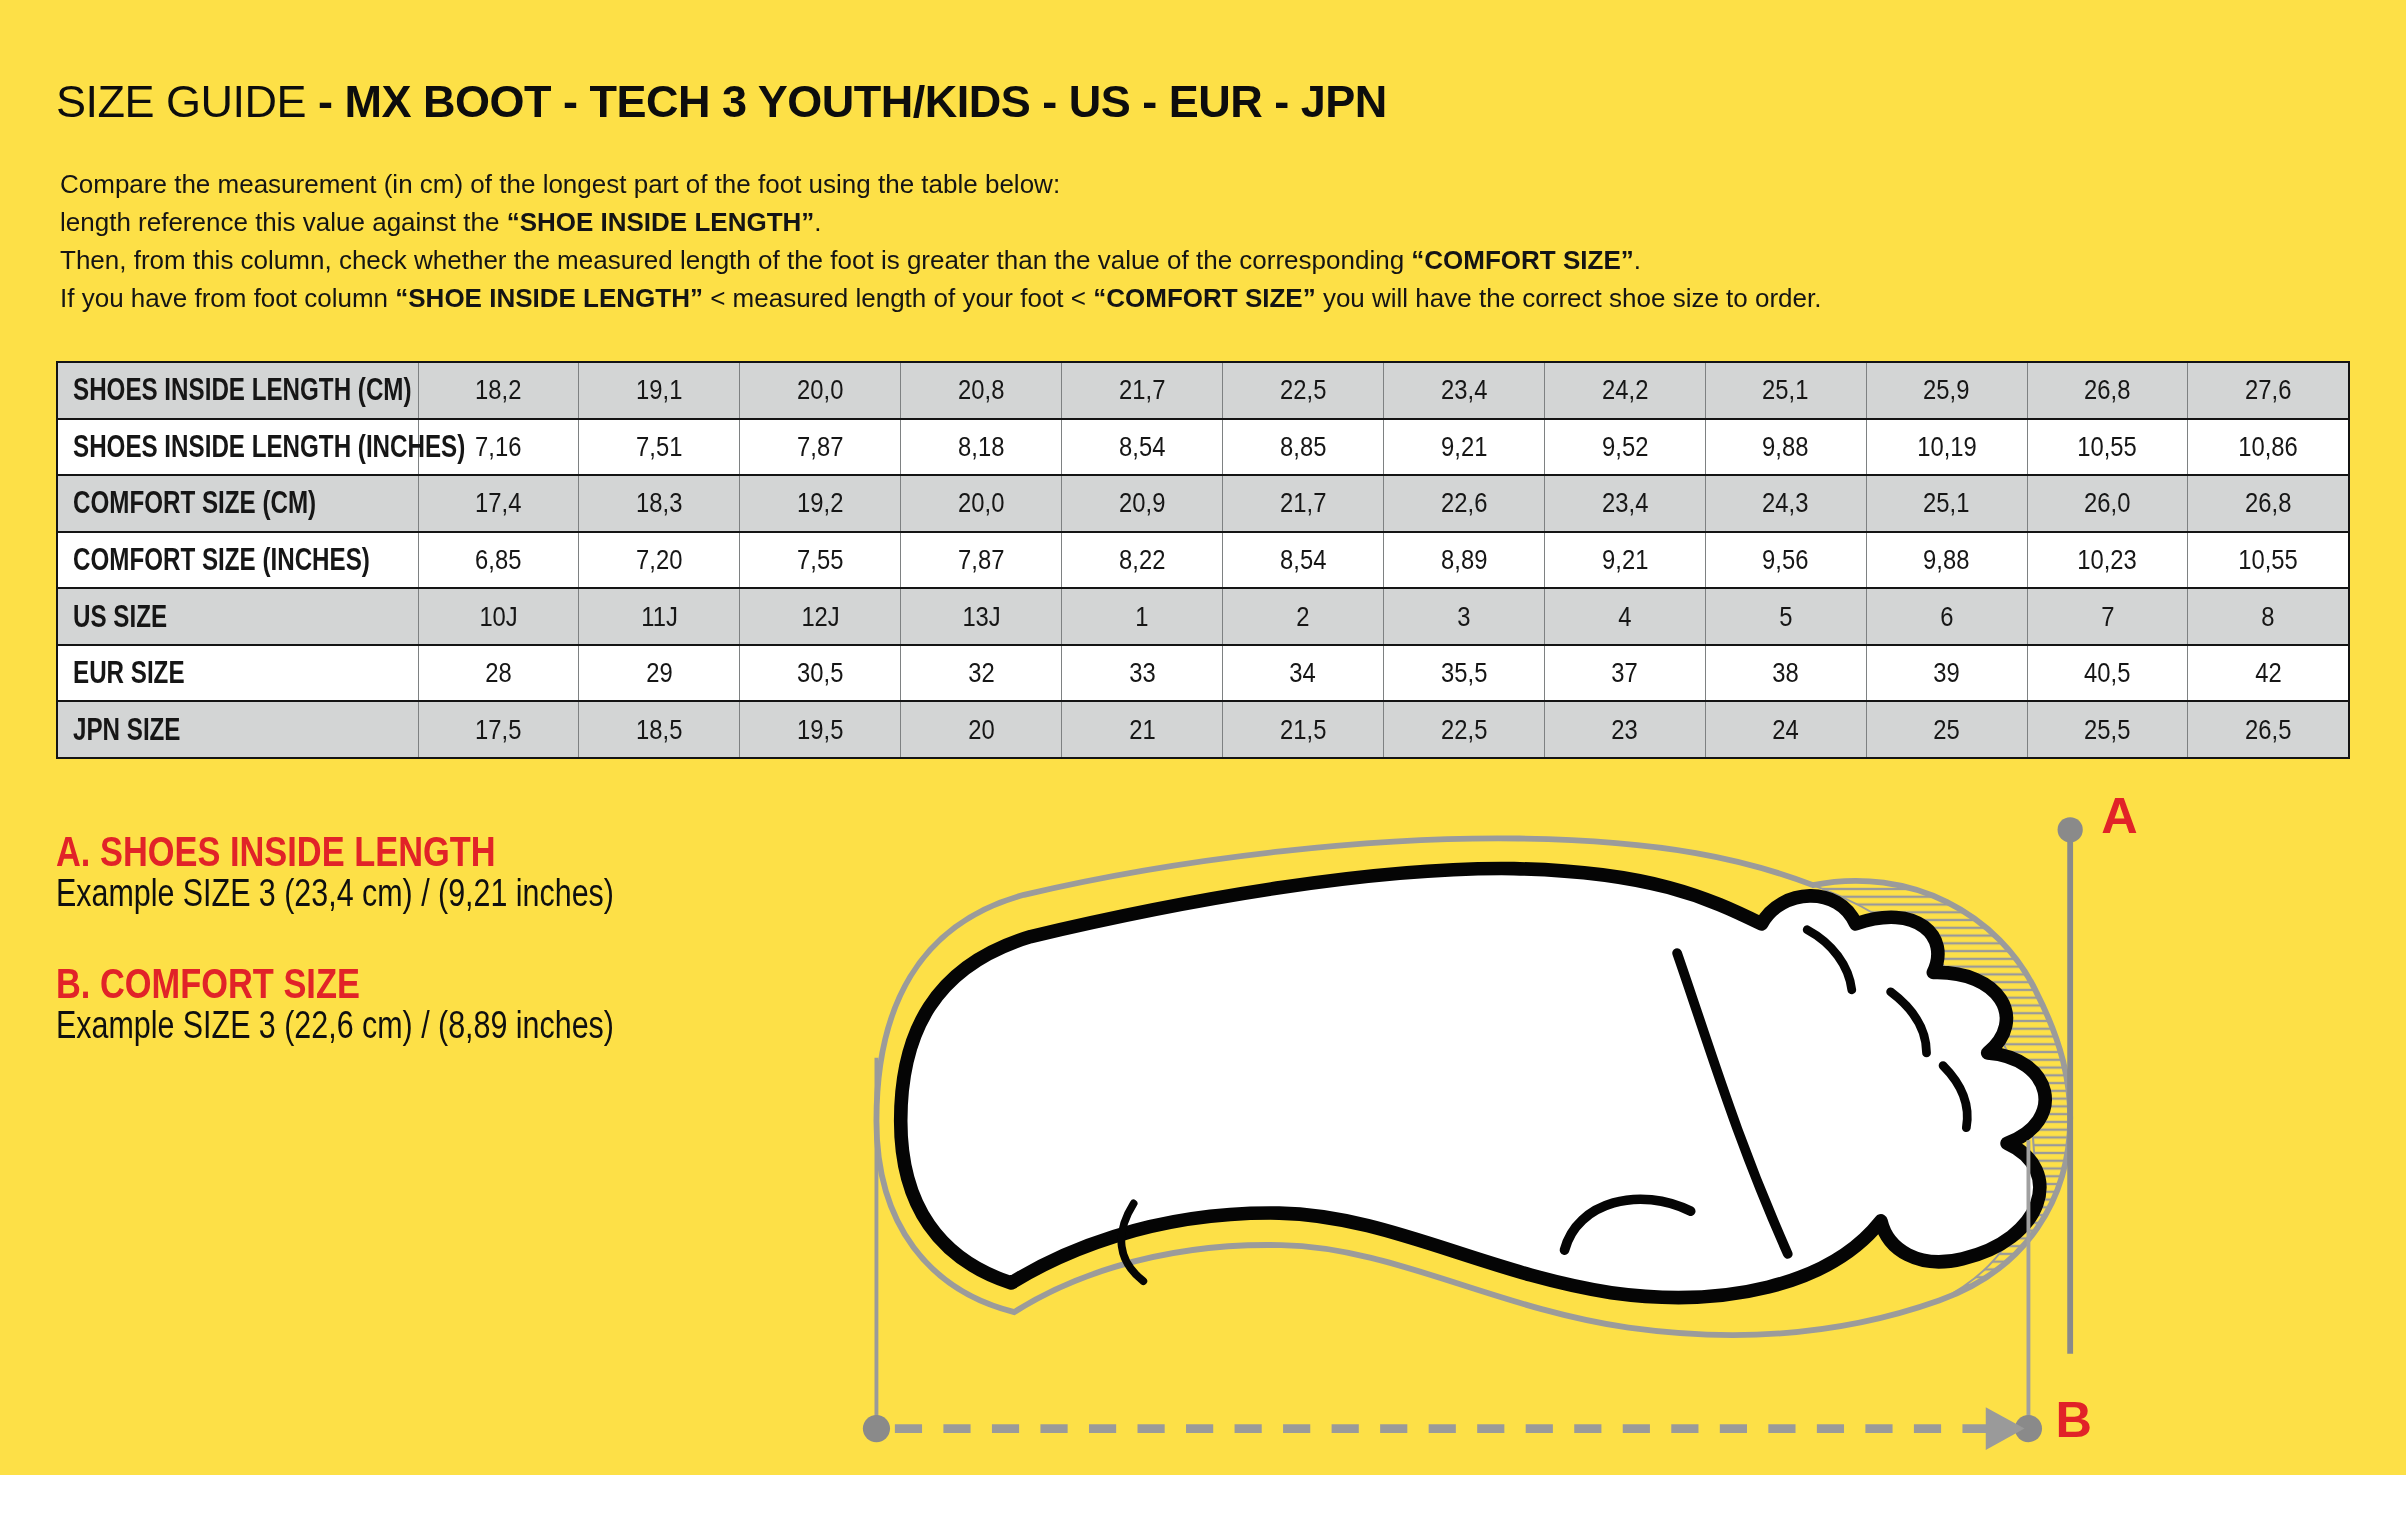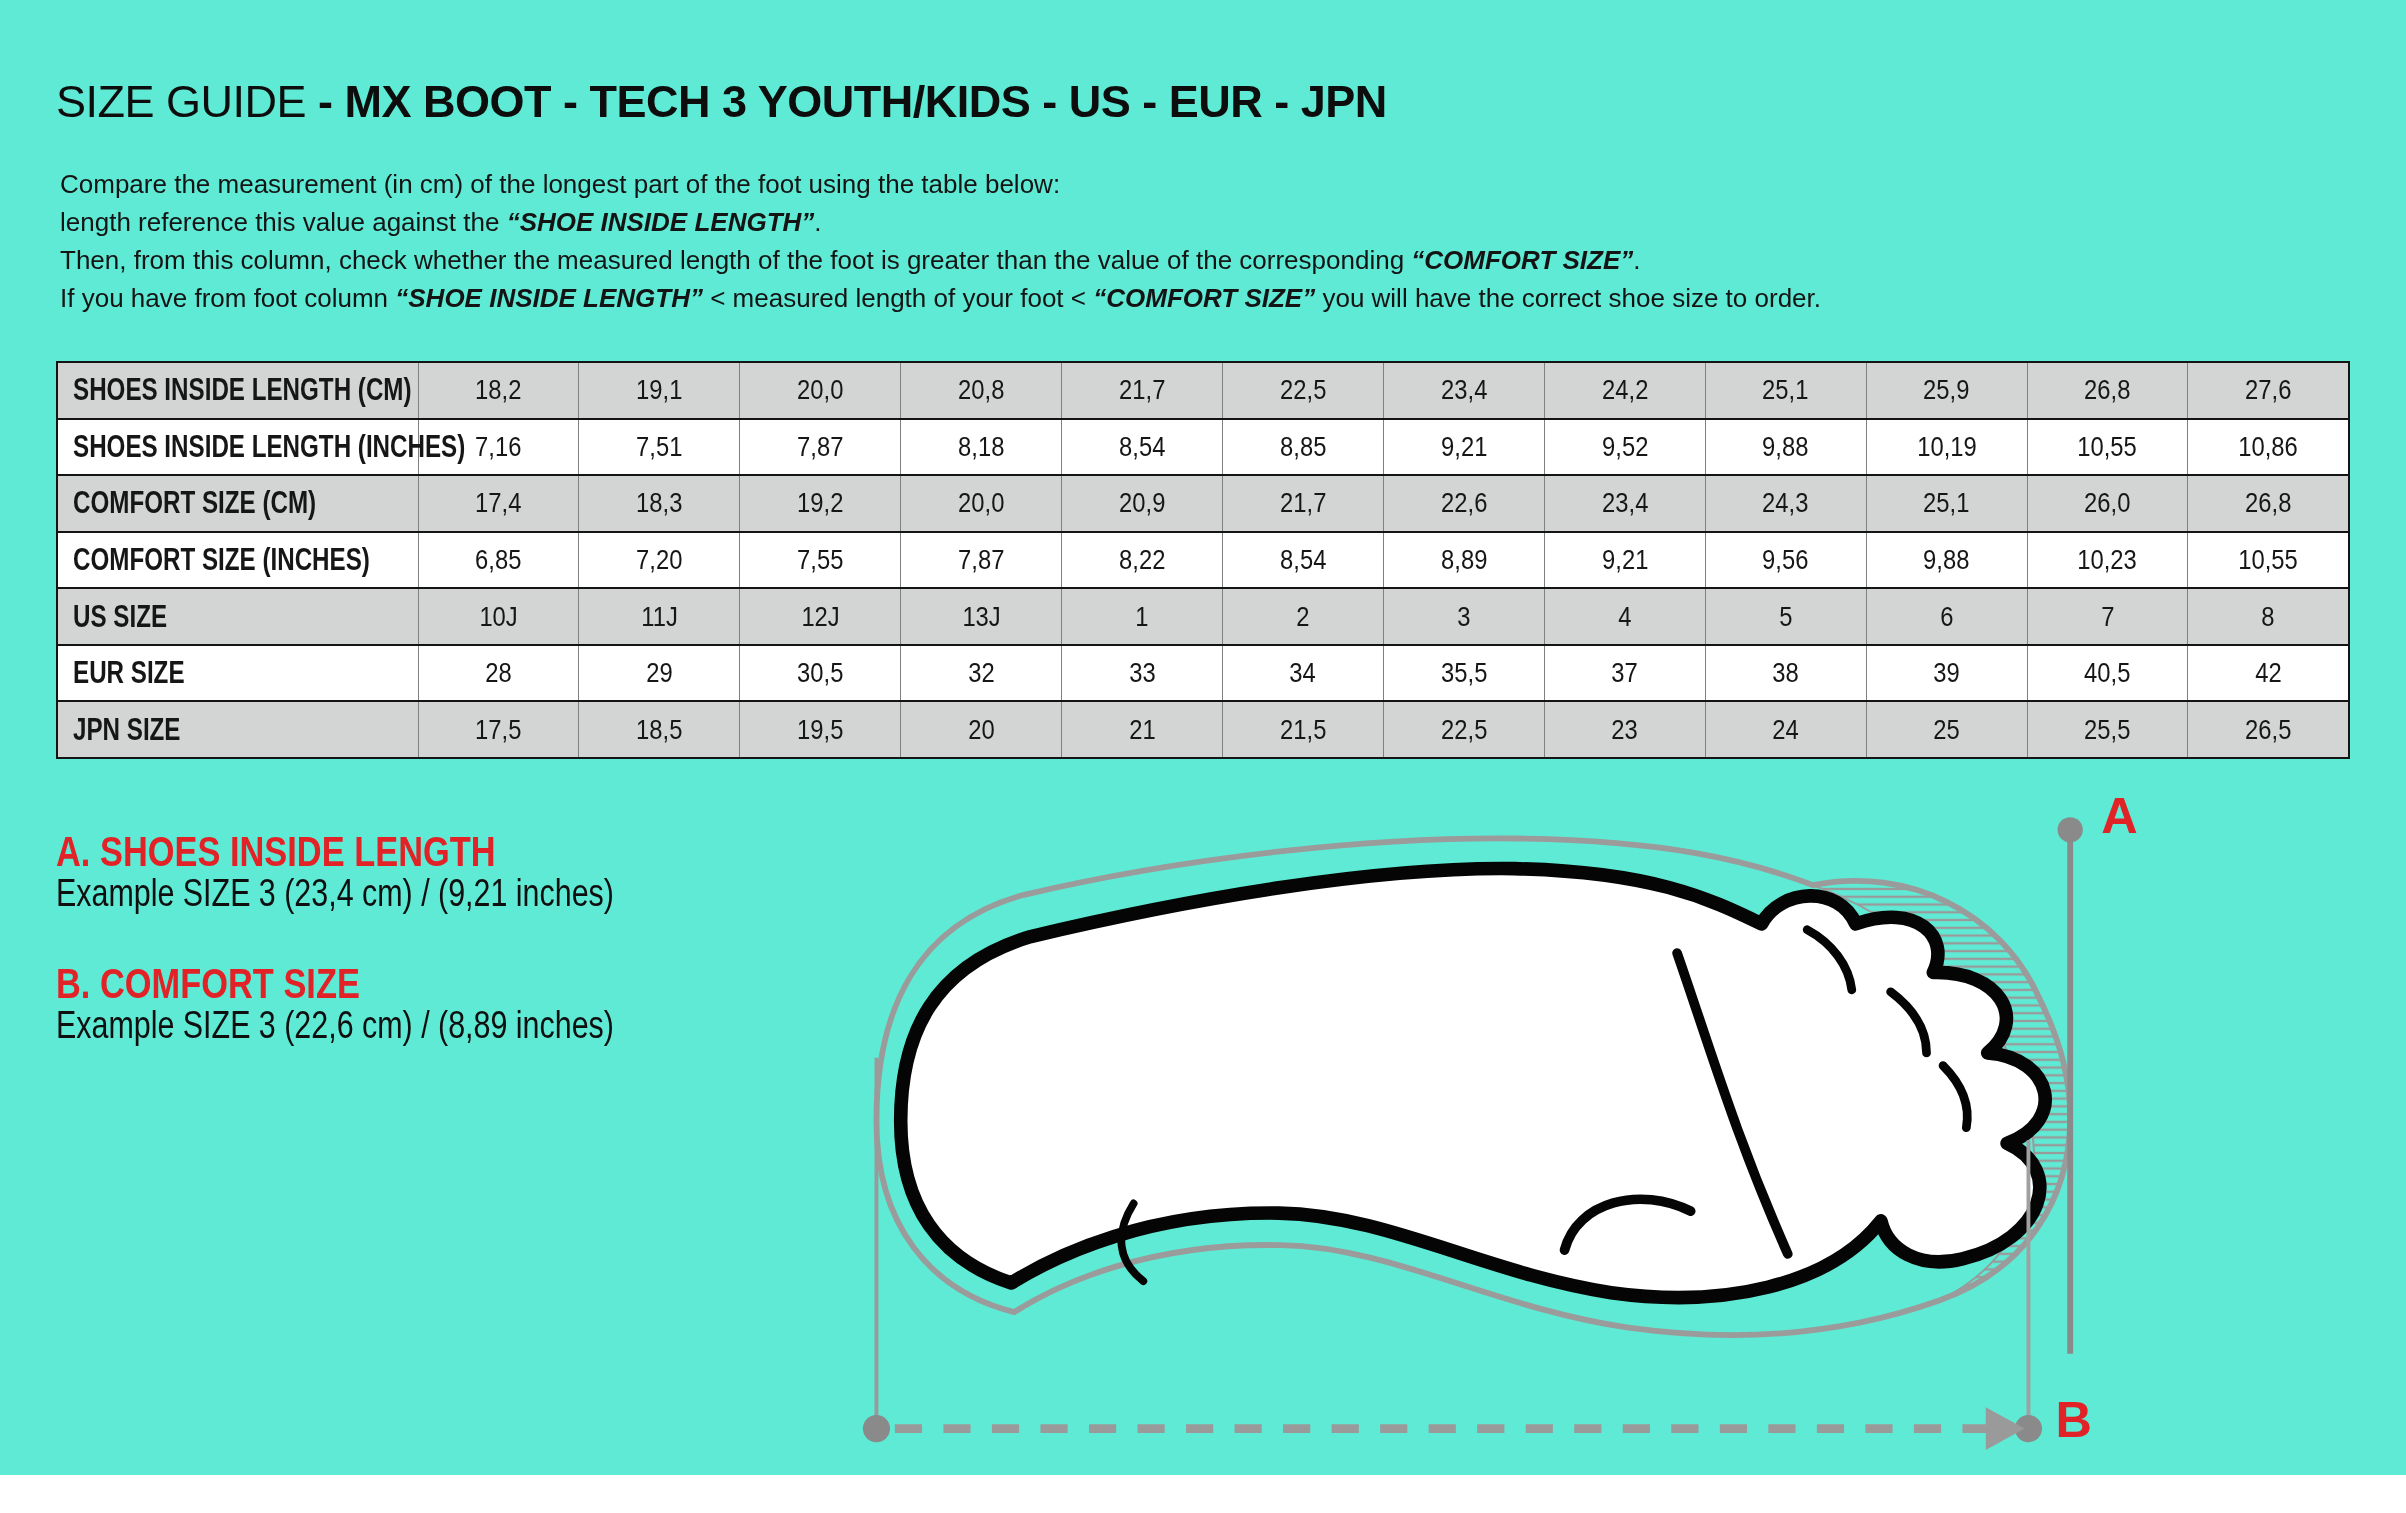--- a/index.html
+++ b/index.html
@@ -1,29 +1,29 @@
 <!DOCTYPE html>
 <html><head>
 <meta charset="utf-8">
 <style>
   html,body{margin:0;padding:0;background:#ffffff;}
   .page{
-    position:relative;width:2407px;height:1475px;overflow:hidden;background:#5eead4;
+    position:relative;width:2407px;height:1475px;overflow:hidden;background:#fde047;
     font-family:"Liberation Sans","DejaVu Sans",sans-serif;color:#111111;
   }
   
   .title{
     position:absolute;left:56px;top:76px;margin:0;font-size:45px;font-weight:400;
     letter-spacing:-0.5px;white-space:nowrap;color:#0d0d0d;
   }
   .title .b{font-weight:700;}
   
   .intro{position:absolute;left:60px;top:165px;font-size:26px;line-height:38px;color:#141414;}
   .intro p{margin:0;white-space:nowrap;}
-  .intro .b{font-weight:700;font-style:italic;}
+  .intro .b{font-weight:700;}
   
   .size-table{
     position:absolute;left:56px;top:361px;width:2294px;height:398px;
     border-collapse:collapse;table-layout:fixed;font-size:28px;color:#161616;
     border:2.9px solid #141414;
   }
   .size-table tr{height:56px;}
   .size-table tr:nth-child(odd){background:#d3d5d5;}
   .size-table tr:nth-child(even){background:#ffffff;}
   .size-table th,.size-table td{

